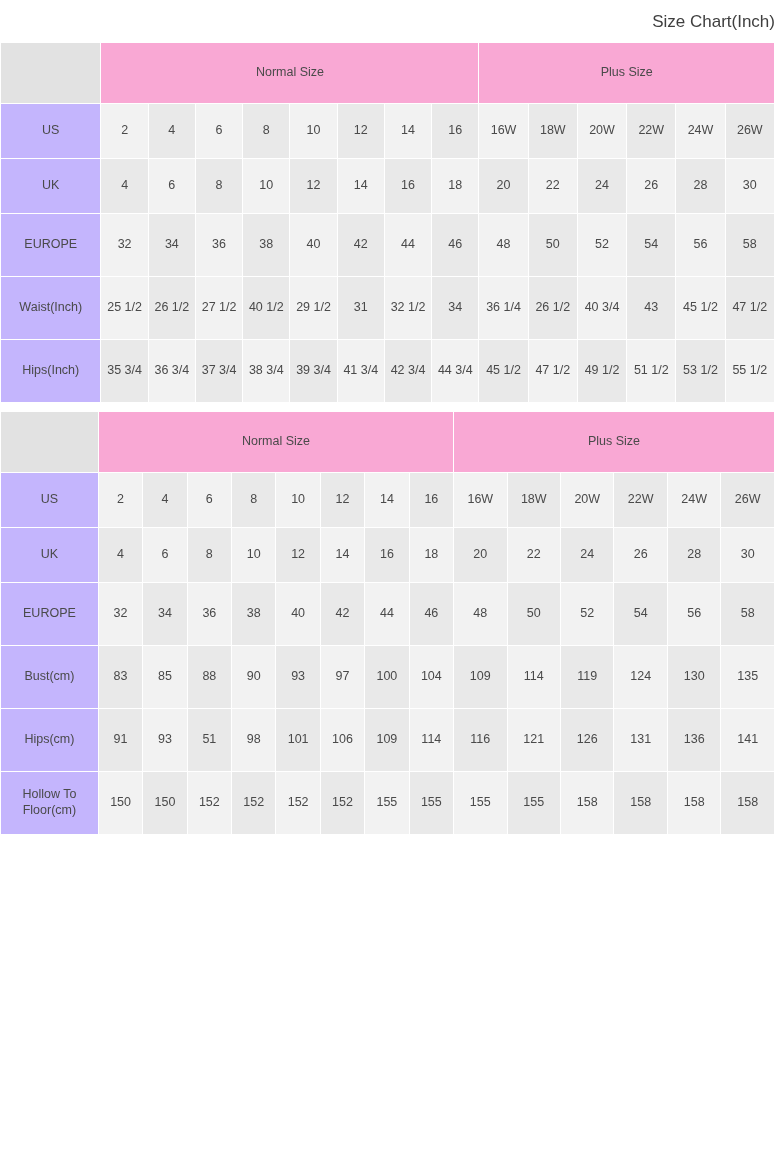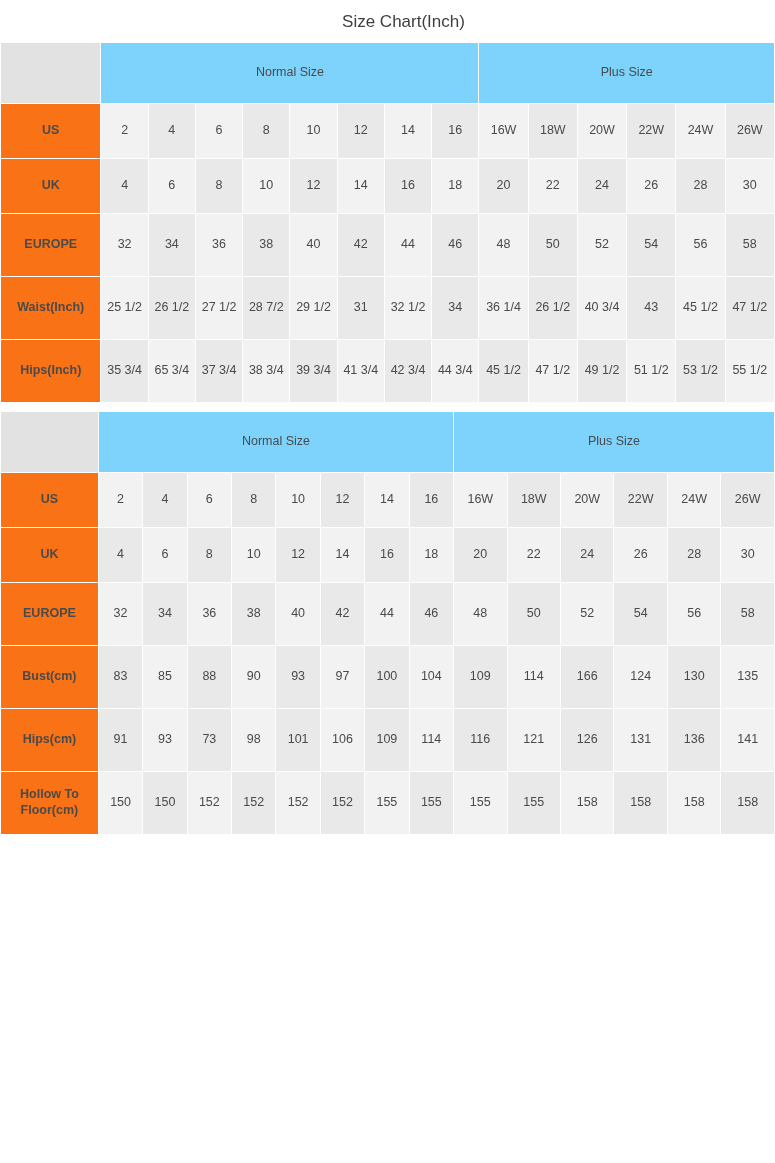--- a/index.html
+++ b/index.html
@@ -10,21 +10,21 @@
   body {
     width: 775px;
     font-family: "Liberation Sans", sans-serif;
     color: #3d3d3d;
   }
   .page {
     width: 775px;
     box-sizing: border-box;
   }
   .chart-title {
-    text-align: center;
+    text-align: right;
     font-size: 17px;
     color: #3f3f3f;
     padding: 12px 0 10px 0;
     background: #ffffff;
     font-weight: normal;
     margin-left: 32px;
   }
   table.size-table {
     width: 775px;
     border-collapse: collapse;
@@ -34,30 +34,29 @@
     border: 1px solid #ffffff;
     text-align: center;
     vertical-align: middle;
     font-size: 12.5px;
     color: #4a4a4a;
     line-height: 1.25;
     padding: 4px 1px;
   }
   
   .c-head {           
-    background: #7dd3fc;
+    background: #f9a8d4;
   }
   .c-corner {
     background: #e2e2e2;
   }
   .c-rowlabel {
-    background: #f97316;
+    background: #c4b5fd;
     font-size: 12.5px;
     color: #4a4a4a;
-    font-weight: bold;
   }
   .c-odd {
     background: #f2f2f2;
   }
   .c-even {
     background: #e9e9e9;
   }
   .grouphdr {
     font-size: 13px;
     color: #4a4a4a;
@@ -167,37 +166,37 @@
         <td class="c-odd">56</td>
         <td class="c-even">58</td>
       </tr>
 
 
       <tr class="row-h-md">
         <td class="c-rowlabel">Waist(Inch)</td>
         <td class="c-odd">25 1/2</td>
         <td class="c-even">26 1/2</td>
         <td class="c-odd">27 1/2</td>
-        <td class="c-even">28 7/2</td>
+        <td class="c-even">40 1/2</td>
         <td class="c-odd">29 1/2</td>
         <td class="c-even">31</td>
         <td class="c-odd">32 1/2</td>
         <td class="c-even">34</td>
         <td class="c-odd">36 1/4</td>
         <td class="c-even">26 1/2</td>
         <td class="c-odd">40 3/4</td>
         <td class="c-even">43</td>
         <td class="c-odd">45 1/2</td>
         <td class="c-even">47 1/2</td>
       </tr>
 
       <tr class="row-h-md">
         <td class="c-rowlabel">Hips(Inch)</td>
         <td class="c-even">35 3/4</td>
-        <td class="c-odd">65 3/4</td>
+        <td class="c-odd">36 3/4</td>
         <td class="c-even">37 3/4</td>
         <td class="c-odd">38 3/4</td>
         <td class="c-even">39 3/4</td>
         <td class="c-odd">41 3/4</td>
         <td class="c-even">42 3/4</td>
         <td class="c-odd">44 3/4</td>
         <td class="c-even">45 1/2</td>
         <td class="c-odd">47 1/2</td>
         <td class="c-even">49 1/2</td>
         <td class="c-odd">51 1/2</td>
@@ -297,32 +296,32 @@
         <td class="c-even">83</td>
         <td class="c-odd">85</td>
         <td class="c-even">88</td>
         <td class="c-odd">90</td>
         <td class="c-even">93</td>
         <td class="c-odd">97</td>
         <td class="c-even">100</td>
         <td class="c-odd">104</td>
         <td class="c-even">109</td>
         <td class="c-odd">114</td>
-        <td class="c-even">166</td>
+        <td class="c-even">119</td>
         <td class="c-odd">124</td>
         <td class="c-even">130</td>
         <td class="c-odd">135</td>
       </tr>
 
 
       <tr class="row-h-md">
         <td class="c-rowlabel">Hips(cm)</td>
         <td class="c-even">91</td>
         <td class="c-odd">93</td>
-        <td class="c-even">73</td>
+        <td class="c-even">51</td>
         <td class="c-odd">98</td>
         <td class="c-even">101</td>
         <td class="c-odd">106</td>
         <td class="c-even">109</td>
         <td class="c-odd">114</td>
         <td class="c-even">116</td>
         <td class="c-odd">121</td>
         <td class="c-even">126</td>
         <td class="c-odd">131</td>
         <td class="c-even">136</td>

